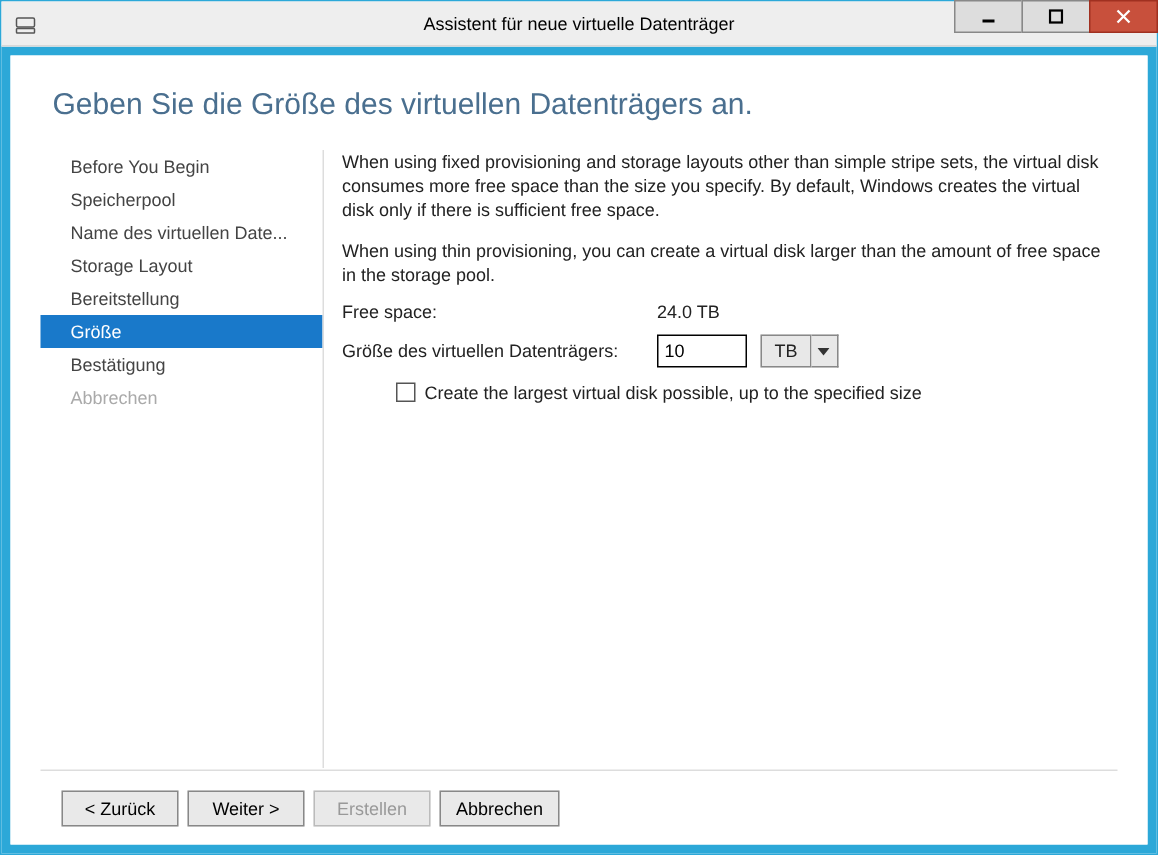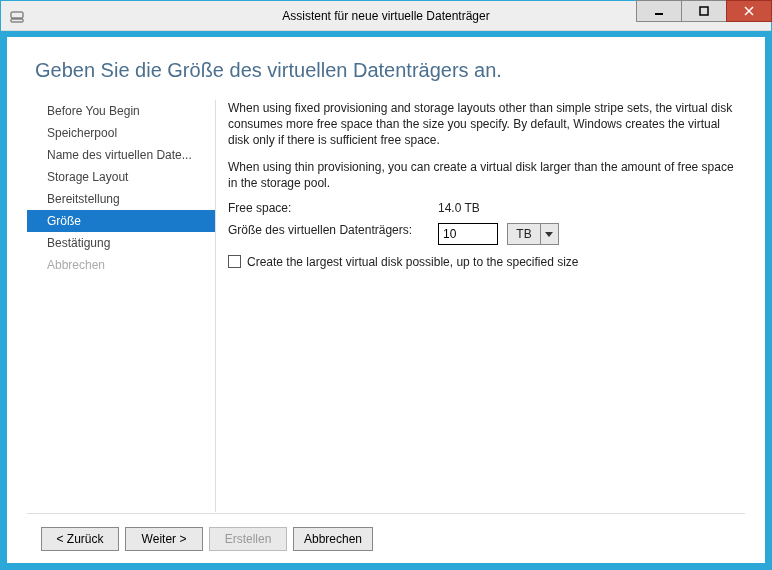--- a/index.html
+++ b/index.html
@@ -126,21 +126,21 @@
     padding-right: 10px;
     font-size: 12px;
     color: #222;
   }
   .panel p {
     margin: 0 0 10px 0;
     line-height: 1.35;
   }
   .row {
     display: flex;
-    align-items: flex-start;
+    align-items: center;
     margin: 8px 0;
   }
   .row .label {
     width: 210px;
   }
   .row .value { }
   .text-input {
     width: 60px;
     height: 22px;
     border: 1px solid #000000;
@@ -167,20 +167,21 @@
     background: #e8e8e8;
     width: 18px;
     display: flex;
     align-items: center;
     justify-content: center;
   }
   .checkbox-row {
     display: flex;
     align-items: center;
     margin-top: 10px;
+    margin-left: 36px;
   }
   .checkbox-box {
     width: 13px;
     height: 13px;
     border: 1px solid #555;
     background: #fff;
     margin-right: 6px;
   }
   .button-bar {
     height: 50px;
@@ -260,21 +261,21 @@
         </div>
 
         <div class="divider"></div>
 
         <div class="panel">
           <p>When using fixed provisioning and storage layouts other than simple stripe sets, the virtual disk consumes more free space than the size you specify. By default, Windows creates the virtual disk only if there is sufficient free space.</p>
           <p>When using thin provisioning, you can create a virtual disk larger than the amount of free space in the storage pool.</p>
 
           <div class="row">
             <div class="label">Free space:</div>
-            <div class="value">14.0 TB</div>
+            <div class="value">24.0 TB</div>
           </div>
 
           <div class="row">
             <div class="label">Größe des virtuellen Datenträgers:</div>
             <div class="value">
               <input class="text-input" type="text" value="10" style="">
               <span class="unit-select">
                 <span class="unit-main">TB</span>
                 <span class="unit-drop">
                   <svg width="8" height="8">

